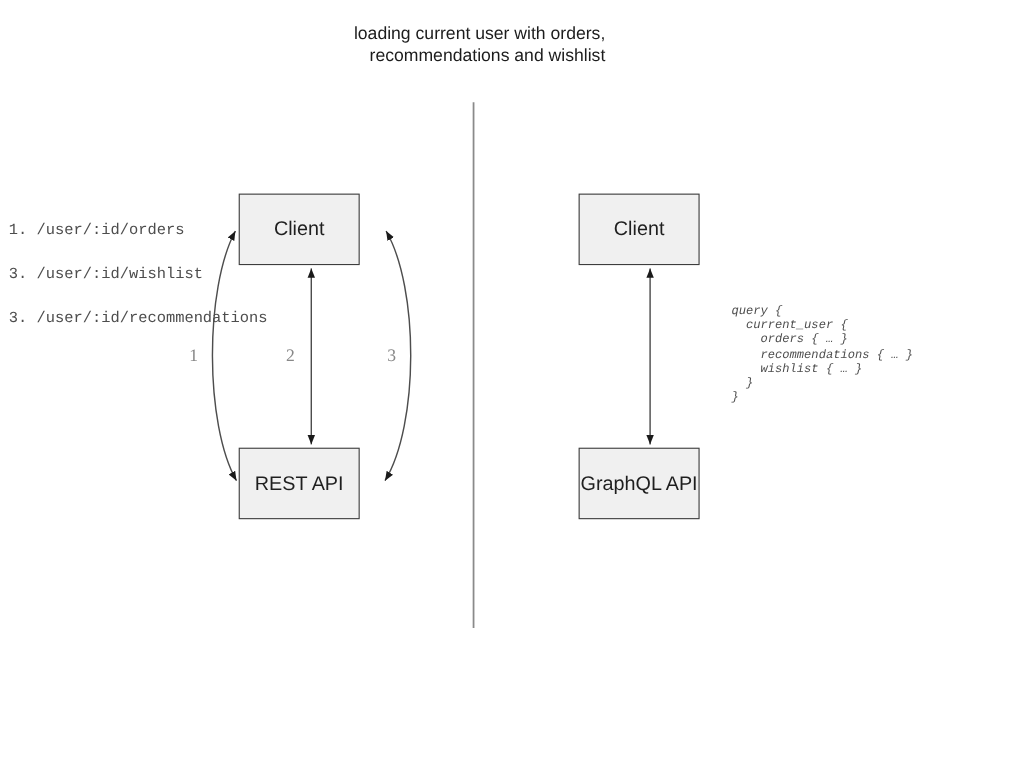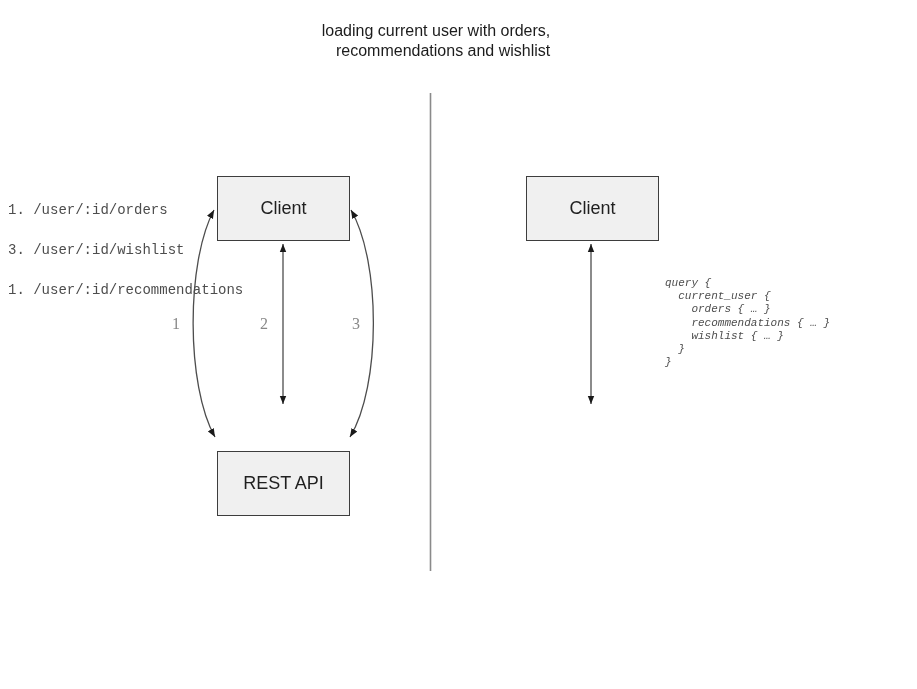--- a/index.html
+++ b/index.html
@@ -16,27 +16,27 @@
   html,body{width:917px;height:689px;background:#ffffff;overflow:hidden;}
   .stage{position:relative;width:917px;height:689px;font-family:"Liberation Sans",sans-serif;}
 
   .title{
     position:absolute;top:21px;left:436px;transform:translateX(-50%);
     font-size:16px;line-height:20px;color:var(--ink);
     text-align:right;white-space:pre-line;
   }
 
   .node{
-    position:absolute;width:133px;height:65px;
+    position:absolute;width:110px;height:65px;
     background:var(--box-fill);border:1.5px solid var(--box-border);
     display:flex;align-items:center;justify-content:center;
     font-size:18px;color:#1f1f1f;
   }
   .node-client-left{left:217px;top:176px;}
-  .node-rest{left:217px;top:407px;margin-top:44px;}
+  .node-rest{left:217px;top:407px;}
   .node-client-right{left:526px;top:176px;}
   .node-graphql{left:526px;top:407px;}
 
   .endpoint-list{
     position:absolute;left:8px;top:177px;
     font-family:"Liberation Mono",monospace;font-size:14px;line-height:13.4px;
     color:var(--muted);white-space:pre;
   }
 
   .query-block{
@@ -75,37 +75,40 @@
     <line class="divider" x1="430.5" y1="93" x2="430.5" y2="571"></line>
     <path class="conn" d="M 214 210 C 186 262, 186 386, 215 437" marker-start="url(#ah)" marker-end="url(#ah)"></path>
     <path class="conn" d="M 283 244 L 283 404" marker-start="url(#ah)" marker-end="url(#ah)"></path>
     <path class="conn" d="M 351 210 C 381 262, 381 386, 350 437" marker-start="url(#ah)" marker-end="url(#ah)"></path>
     <path class="conn" d="M 591 244 L 591 404" marker-start="url(#ah)" marker-end="url(#ah)"></path>
   </svg>
 
   <div class="endpoint-list">
     <div>1. /user/:id/orders</div>
     <div>3. /user/:id/wishlist</div>
-    <div>1. /user/:id/recommendations</div>
+    <div>3. /user/:id/recommendations</div>
   </div>
 
   <div class="node node-client-left">
     <span>Client</span>
   </div>
   <div class="node node-rest">
     <span>REST API</span>
   </div>
 
   <span class="edge-label edge-label-1">1</span>
   <span class="edge-label edge-label-2">2</span>
   <span class="edge-label edge-label-3">3</span>
 
   <div class="node node-client-right">
     <span>Client</span>
   </div>
+  <div class="node node-graphql">
+    <span>GraphQL API</span>
+  </div>
 
   <pre class="query-block">query {
   current_user {
     orders { … }
     recommendations { … }
     wishlist { … }
   }
 }</pre>
 
 </div>

